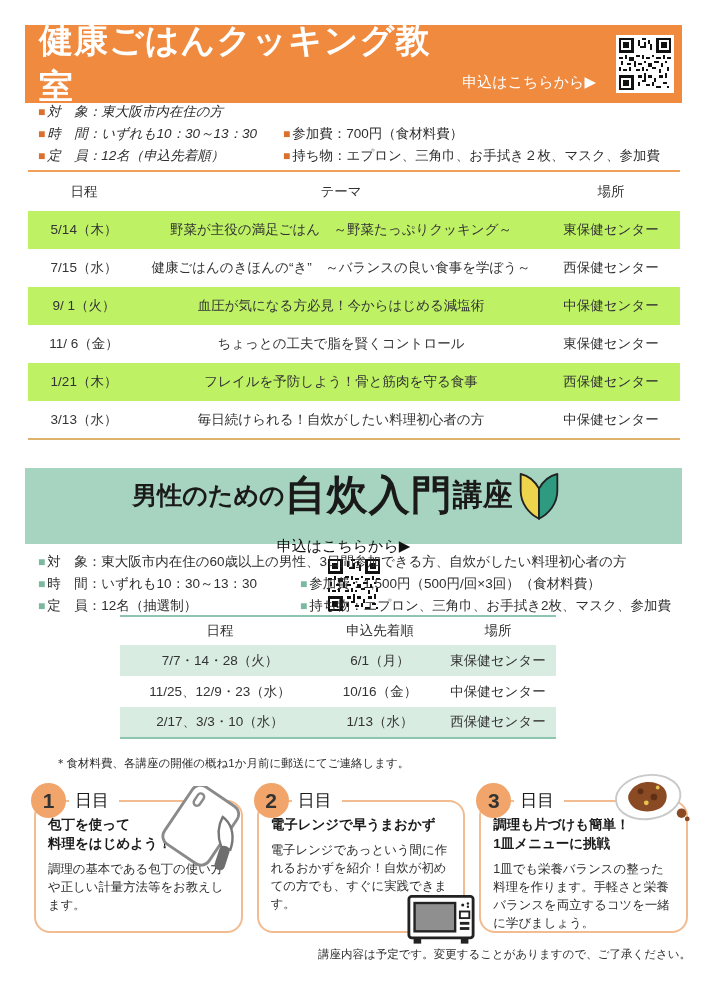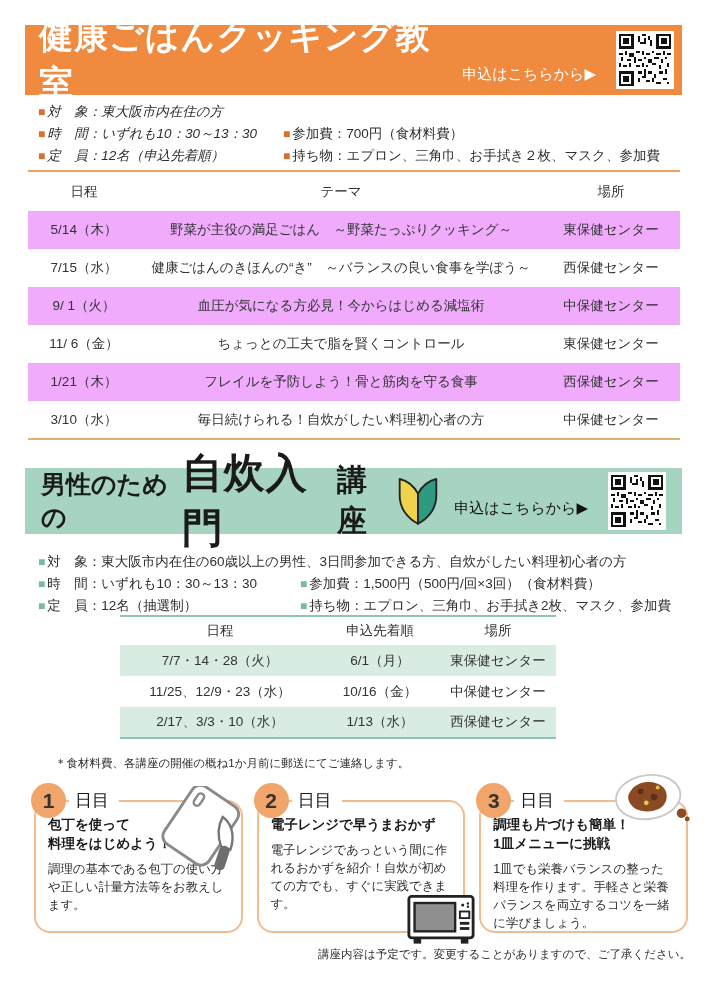--- a/index.html
+++ b/index.html
@@ -4,22 +4,22 @@
 <style>
   * { margin:0; padding:0; box-sizing:border-box; }
   html,body { background:#e8e8e8; }
   .page {
     position:relative; width:707px; height:1000px; background:#ffffff;
     margin:0 auto; overflow:hidden;
     font-family:"Liberation Sans","DejaVu Sans",sans-serif; color:#333;
   }
   
   .banner { position:absolute; left:25px; width:657px; display:flex; align-items:center; }
-  .banner1 { top:25px; height:70px; background:#EF8A3E; padding:0 8px 0 14px; }
-  .banner2 { top:468px; height:66px; background:#A6D4C0; padding:0 16px 0 16px; }
+  .banner1 { top:25px; height:78px; background:#EF8A3E; padding:0 8px 0 14px; }
+  .banner2 { top:468px; height:76px; background:#A6D4C0; padding:0 16px 0 16px;flex-direction:column; }
   .banner1 .btitle { flex:1; font-size:34px; font-weight:bold; color:#fff; letter-spacing:1px; }
   .b2titles { flex:1; display:flex; align-items:center; color:#1a1a1a; }
   .b2pre { font-size:25px; font-weight:bold; }
   .b2main { font-size:41px; font-weight:bold; letter-spacing:1px; }
   .b2suf { font-size:30px; font-weight:bold; }
   .apply { font-weight:normal; font-size:15px; margin-right:20px; white-space:nowrap; }
   .banner1 .apply { color:#fff; align-self:flex-end; padding-bottom:11px; }
   .banner2 .apply { color:#111; margin-top:14px; }
   .qr { background:#fff; width:58px; height:58px; padding:3px; flex:0 0 auto; }
   .wakaba { margin:0 14px 0 4px; flex:0 0 auto; }
@@ -34,21 +34,21 @@
   .blt { margin-right:2px; font-size:12px; }
   .info1 .blt { color:#D9702E; }
   .info2 .blt { color:#7BB99E; }
   
   table { border-collapse:collapse; table-layout:fixed; }
   .t1 { position:absolute; left:28px; top:170px; width:652px; font-size:13.5px;
         border-top:2px solid #F0A058; border-bottom:2px solid #DFB26E; }
   .t1 th, .t1 td { font-weight:normal; text-align:center; overflow:hidden; }
   .t1 thead tr { height:40px; }
   .t1 tbody tr { height:38px; }
-  .t1 tr.alt { background:#f0abfc;border-radius:17px; }
+  .t1 tr.alt { background:#bef264;border-radius:17px; }
   .t1 .c-date { width:112px; }
   .t1 .c-place { width:138px; }
   .t2 { position:absolute; left:120px; top:615px; width:436px; font-size:13.5px;
         border-top:2px solid #8CC6AE; border-bottom:2px solid #8CC6AE; }
   .t2 th, .t2 td { font-weight:normal; text-align:center; overflow:hidden; }
   .t2 thead tr { height:29px; }
   .t2 tbody tr { height:31px;margin-left:44px; }
   .t2 tr.alt { background:#D8ECE2; }
   .t2 .c2-date { width:200px; }
   .t2 .c2-dead { width:120px; }
@@ -132,21 +132,21 @@
         <td>11/ 6（金）</td>
         <td>ちょっとの工夫で脂を賢くコントロール</td>
         <td>東保健センター</td>
       </tr>
       <tr class="alt">
         <td>1/21（木）</td>
         <td>フレイルを予防しよう！骨と筋肉を守る食事</td>
         <td>西保健センター</td>
       </tr>
       <tr>
-        <td>3/10（水）</td>
+        <td>3/13（水）</td>
         <td>毎日続けられる！自炊がしたい料理初心者の方</td>
         <td>中保健センター</td>
       </tr>
     </tbody>
   </table>
 
   <div class="banner banner2">
     <div class="b2titles">
       <span class="b2pre">男性のための</span>
       <span class="b2main">自炊入門</span>

